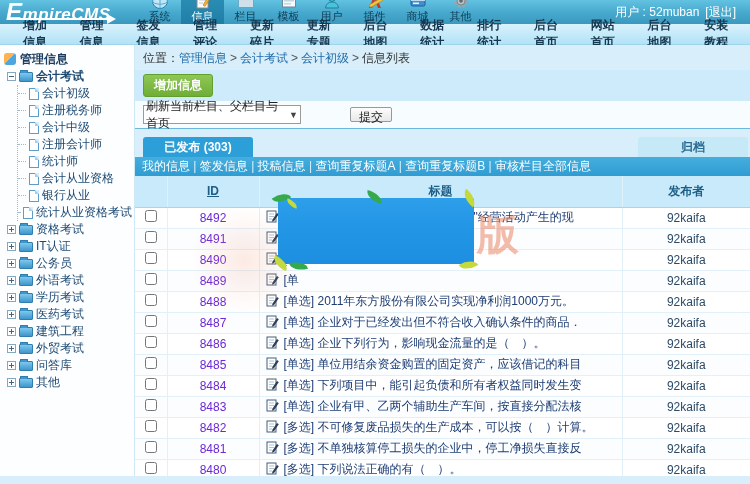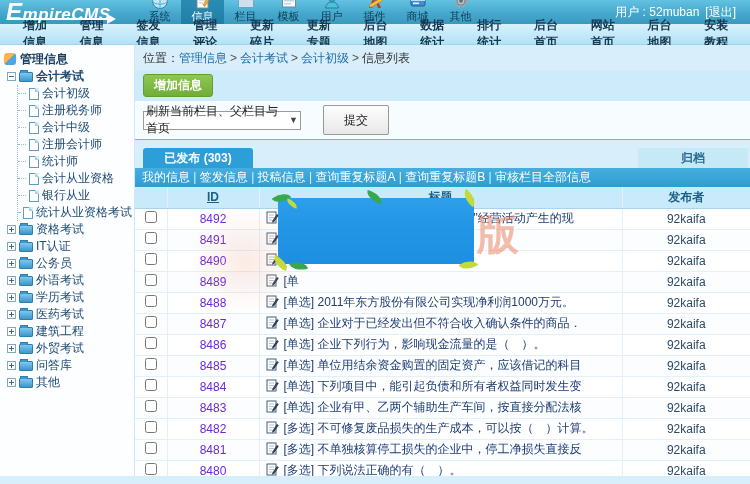--- a/index.html
+++ b/index.html
@@ -63,34 +63,34 @@
   .breadcrumb .sep { color:#555; padding:0 3px; }
 
   .panel-add { background:#cdebfa; padding:4px 8px; }
   .btn-add { display:inline-block; background:linear-gradient(180deg,#8fc757,#6fae36); color:#fff; font-weight:bold;
              font-size:12px; border:1px solid #61a02c; border-radius:3px; padding:2px 10px; cursor:pointer; }
   .panel-filter { background:#f7fcff; padding:4px 8px; border-bottom:1px solid #6ab8de; display:flex; gap:22px; align-items:center; }
   .filter-select { font-size:12px; border:1px solid #9a9a9a; background:#fff; color:#222; padding:1px 2px;
              height:19px; width:158px; display:flex; align-items:center; justify-content:space-between; cursor:pointer; }
   .filter-select .caret { font-size:9px; color:#444; }
   .btn-submit { font-size:12px; background:linear-gradient(180deg,#fdfdfd,#e8e8e8); border:1px solid #999;
-             border-radius:2px; padding:1px 20px; height:30px; cursor:pointer; color:#222; }
+             border-radius:2px; padding:1px 8px; height:15px; cursor:pointer; color:#222;margin-left:27px; }
 
   .tabs { display:flex; margin-top:8px; padding-left:8px;justify-content:space-between; }
   .tab { width:110px; height:20px; line-height:20px; text-align:center; margin-right:2px; border-radius:3px 3px 0 0;
          background:#c6e9f8; color:#2a6a92; font-weight:bold; cursor:pointer; }
   .tab.active { background:#2d9fd8; color:#fff; }
 
   .subtabs { height:19px; background:linear-gradient(180deg,#45aede,#2f9cd2); display:flex; align-items:center;
          padding-left:7px; }
   .subtabs a { color:#fff; text-decoration:none; font-size:12px; cursor:pointer; }
   .subtabs a + a::before { content:"\00a0|\00a0"; color:#d8f1fc; cursor:default; }
 
   table.list { width:100%; border-collapse:collapse; background:#fff; table-layout:fixed; }
-  table.list th { background:#c9eafb; color:#1c5e85; height:21px; font-weight:bold; border-bottom:1px solid #a8d4ec; }
+  table.list th { background:#c9eafb; color:#1c5e85; height:31px; font-weight:bold; border-bottom:1px solid #a8d4ec; }
   th.h-id { text-decoration:underline; cursor:pointer; }
   table.list td { height:21px; border-bottom:1px solid #e2f0f9; }
   table.list td + td, table.list th + th { border-left:1px solid #e2f0f9; }
   col.c-check { width:32px; } col.c-id { width:92px; } col.c-pub { width:128px; }
   td.col-check, th.col-check { text-align:center; }
   td.col-check input { width:12px; height:12px; cursor:pointer; }
   td.col-id { text-align:center; }
   td.col-id a { color:#6d28d9; text-decoration:none; cursor:pointer; }
   td.col-title { padding-left:6px; white-space:nowrap; overflow:hidden; }
   td.col-title a { color:#1d3d73; text-decoration:none; cursor:pointer; }

